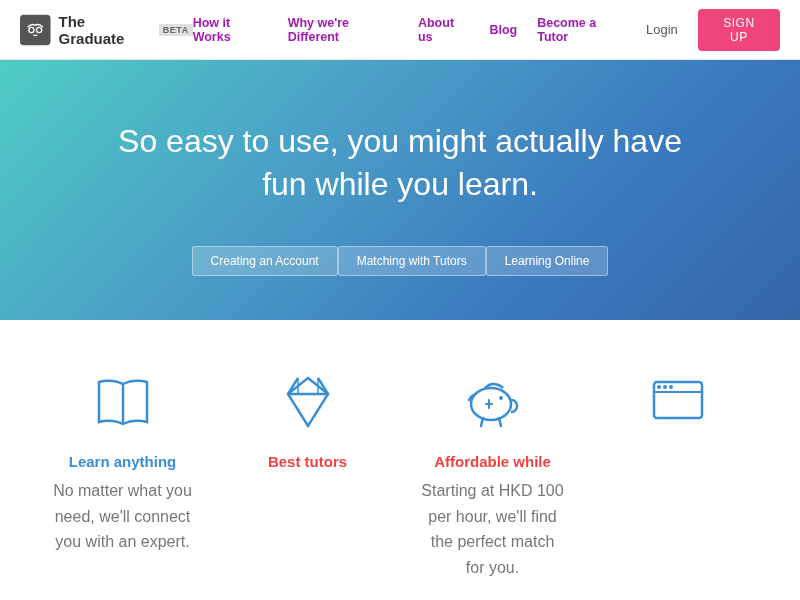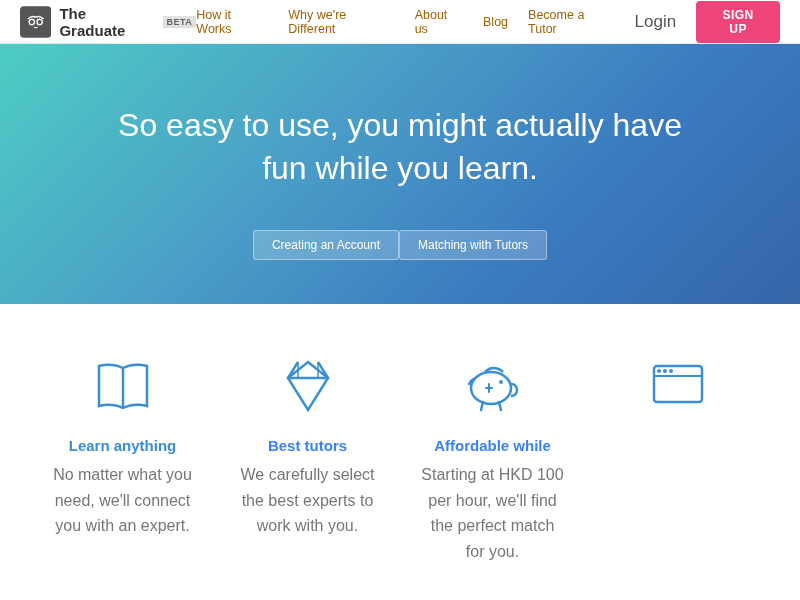--- a/index.html
+++ b/index.html
@@ -4,21 +4,21 @@
   <style>
     * { margin: 0; padding: 0; box-sizing: border-box; }
     body { font-family: 'Segoe UI', Arial, sans-serif; font-size: 14px; color: #333; background: #fff; width: 800px; overflow-x: hidden; }
 
     
     .header {
       display: flex;
       align-items: center;
       justify-content: space-between;
       padding: 0 20px;
-      height: 44px;
+      height: 60px;
       background: #fff;
       border-bottom: 1px solid #e8e8e8;
     }
     .header-left {
       display: flex;
       align-items: center;
       gap: 8px;
     }
     .logo-icon {
       width: 32px;
@@ -37,38 +37,39 @@
       border-radius: 0;
       font-weight: 600;
       letter-spacing: 0.5px;
     }
     .header-nav {
       display: flex;
       align-items: center;
       gap: 20px;
     }
     .nav-link {
-      color: #a16207;
+      color: #a21caf;
       font-size: 12.5px;
       text-decoration: none;
       cursor: pointer;
+      font-weight: bold;
     }
     .nav-login {
       color: #555;
-      font-size: 17px;
+      font-size: 13px;
       cursor: pointer;
     }
     .signup-btn {
       background: #f0457a;
       color: #fff;
       border: none;
       padding: 7px 16px;
       border-radius: 4px;
       font-size: 12px;
-      font-weight: 700;
+      font-weight: 400;
       cursor: pointer;
       letter-spacing: 0.5px;
     }
 
     
     .hero {
       background: linear-gradient(135deg, #4ecdc4 0%, #4a9cc7 40%, #3a7abf 70%, #3566a8 100%);
       padding: 60px 20px 20px;
       text-align: center;
       min-height: 260px;
@@ -114,21 +115,21 @@
       max-width: 200px;
     }
     .feature-icon {
       width: 64px;
       height: 64px;
       margin: 0 auto 16px;
     }
     .feature-title {
       font-size: 15px;
       font-weight: 600;
-      color: #3b82f6;
+      color: #ef4444;
       margin-bottom: 8px;
     }
     .feature-title.blue {
       color: #3a8fd4;
     }
     .feature-desc {
       font-size: 16px;
       color: #777;
       line-height: 1.6;
     }
@@ -176,20 +177,21 @@
     <span class="nav-login">Login</span>
     <button class="signup-btn">SIGN UP</button>
   </nav>
 </header>
 
 <section class="hero">
   <h1 class="hero-title">So easy to use, you might actually have fun while you learn.</h1>
   <div class="hero-tabs">
     <button class="hero-tab">Creating an Account</button>
     <button class="hero-tab">Matching with Tutors</button>
+    <button class="hero-tab">Learning Online</button>
   </div>
 </section>
 
 <section class="features">
 
   <div class="feature-item">
     <svg class="feature-icon" viewBox="0 0 64 64" fill="none" xmlns="http://www.w3.org/2000/svg">
       <path d="M8 12 C8 12 20 8 32 14 C44 8 56 12 56 12 L56 52 C56 52 44 48 32 54 C20 48 8 52 8 52 Z" stroke="#3a8fd4" stroke-width="2.5" fill="none"></path>
       <line x1="32" y1="14" x2="32" y2="54" stroke="#3a8fd4" stroke-width="2.5"></line>
     </svg>
@@ -200,21 +202,20 @@
   <div class="feature-item">
     <svg class="feature-icon" viewBox="0 0 64 64" fill="none" xmlns="http://www.w3.org/2000/svg">
       <polygon points="32,8 52,24 32,56 12,24" stroke="#3a8fd4" stroke-width="2.5" fill="none"></polygon>
       <line x1="12" y1="24" x2="52" y2="24" stroke="#3a8fd4" stroke-width="2.5"></line>
       <line x1="22" y1="8" x2="12" y2="24" stroke="#3a8fd4" stroke-width="2.5"></line>
       <line x1="42" y1="8" x2="52" y2="24" stroke="#3a8fd4" stroke-width="2.5"></line>
       <line x1="22" y1="8" x2="22" y2="24" stroke="#3a8fd4" stroke-width="1.5"></line>
       <line x1="42" y1="8" x2="42" y2="24" stroke="#3a8fd4" stroke-width="1.5"></line>
     </svg>
     <div class="feature-title">Best tutors</div>
-    <div class="feature-desc">We carefully select the best experts to work with you.</div>
   </div>
 
   <div class="feature-item">
     <svg class="feature-icon" viewBox="0 0 64 64" fill="none" xmlns="http://www.w3.org/2000/svg">
       <ellipse cx="30" cy="34" rx="20" ry="16" stroke="#3a8fd4" stroke-width="2.5" fill="none"></ellipse>
       <path d="M50 30 C54 30 56 33 56 36 C56 39 54 42 50 42" stroke="#3a8fd4" stroke-width="2.5" fill="none"></path>
       <path d="M24 18 C24 18 28 14 32 14 C36 14 40 16 42 18" stroke="#3a8fd4" stroke-width="2.5" fill="none"></path>
       <line x1="22" y1="48" x2="20" y2="56" stroke="#3a8fd4" stroke-width="2.5" stroke-linecap="round"></line>
       <line x1="38" y1="48" x2="40" y2="56" stroke="#3a8fd4" stroke-width="2.5" stroke-linecap="round"></line>
       <circle cx="40" cy="28" r="2" fill="#3a8fd4"></circle>

